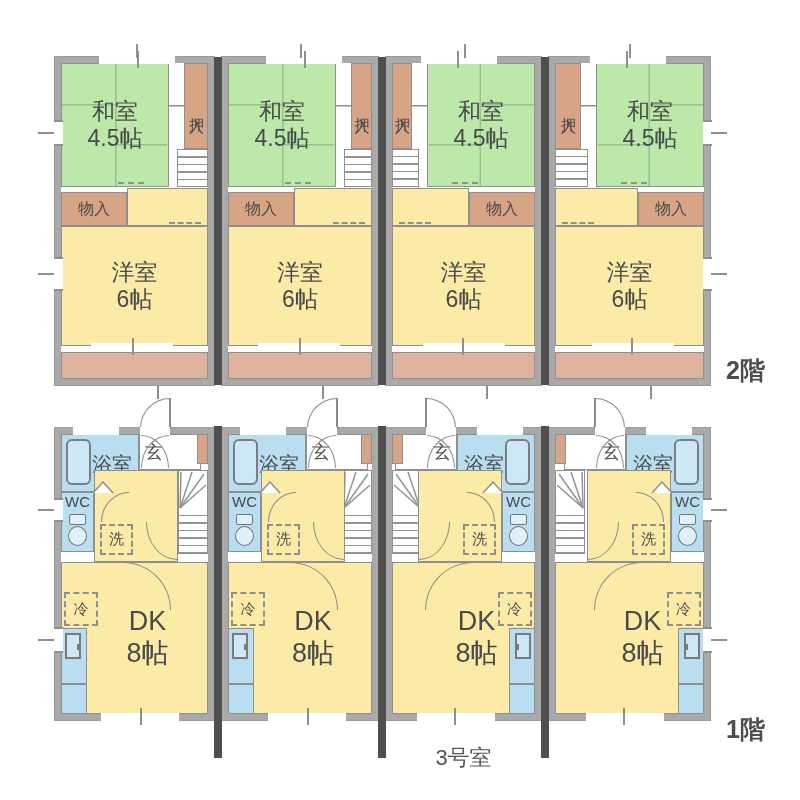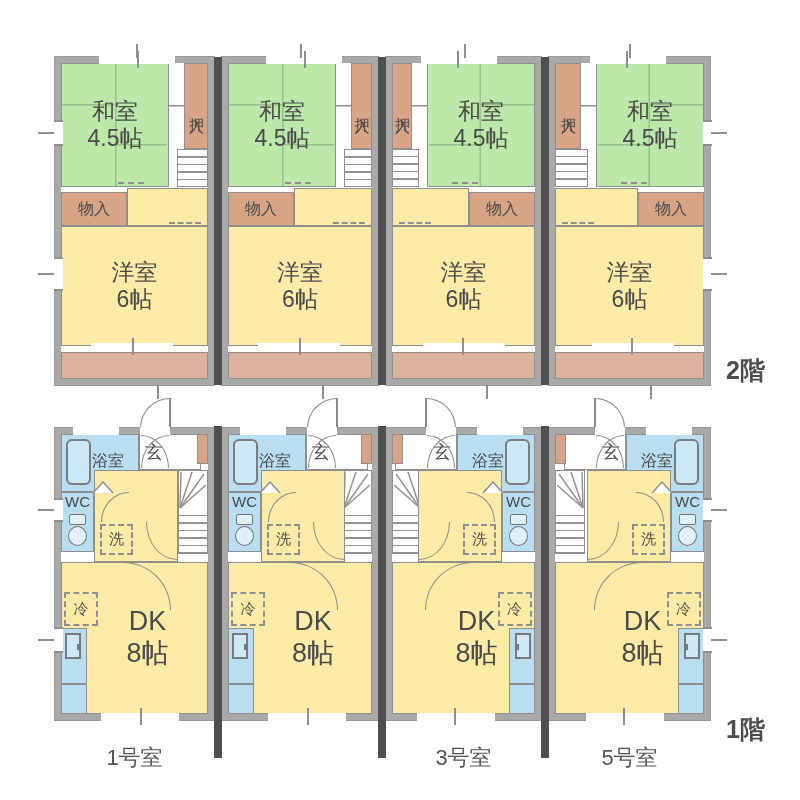--- a/index.html
+++ b/index.html
@@ -42,21 +42,21 @@
 
   
   .win{position:absolute;background:#fff;z-index:4;}
   .win2t{left:38px;top:-7px;width:76px;height:8px;}
   .win2b{left:30px;top:280px;width:82px;height:8px;}
   .win2b::after,.win2t::after,.win1b::after{content:"";position:absolute;left:50%;top:-5px;width:2px;height:17px;background:#8f8f8f;}
 
   
   .bath{left:0;top:0;width:78px;height:58px;background:#b9def1;}
   .tub{position:absolute;left:4px;top:4px;width:25px;height:46px;border:2px solid #7d7d7d;border-radius:6px;background:rgba(255,255,255,.28);}
-  .bathlbl{position:absolute;left:30px;top:16px;font-size:16px;white-space:nowrap;}
+  .bathlbl{position:absolute;left:30px;top:16px;font-size:20px;white-space:nowrap;}
   .bdoor{position:absolute;left:30px;bottom:-3px;z-index:2;}
   .genkan{left:78px;top:0;width:62px;height:36px;background:#fff;}
   .genkanlbl{position:absolute;left:5px;top:5px;font-size:18px;}
   .step{position:absolute;right:0;top:0;width:11px;height:30px;background:#d7a586;border:1.5px solid #8f8f8f;}
   .stairs1{position:absolute;right:0;top:36px;width:30px;height:84px;background:#fff;border:1.5px solid #8f8f8f;}
   .stairs1::after{content:"";position:absolute;left:0;right:0;top:38px;bottom:0;
     background:repeating-linear-gradient(to bottom,transparent 0 6px,#949494 6px 7.5px);}
   .fan{position:absolute;left:0;top:0;}
   .wc{left:0;top:58px;width:33px;height:60px;background:#b9def1;}
   .wclbl{position:absolute;top:0;left:0;width:100%;text-align:center;font-size:15px;}
@@ -438,23 +438,21 @@
   <div class="divider" style="left:214px;top:57px;height:328px;"></div>
   <div class="divider" style="left:378px;top:57px;height:328px;"></div>
   <div class="divider" style="left:541px;top:57px;height:328px;"></div>
   <div class="divider" style="left:214px;top:426px;height:332px;"></div>
   <div class="divider" style="left:378px;top:426px;height:332px;"></div>
   <div class="divider" style="left:541px;top:426px;height:332px;"></div>
 
   <div class="flab" style="left:726px;top:354px;">2階</div>
   <div class="flab" style="left:726px;top:684px;margin-top:29px;">1階</div>
 
-  <div class="uname" style="left:55px;width:159px;">1号室</div>
   <div class="uname" style="left:386px;width:155px;">3号室</div>
-  <div class="uname" style="left:549px;width:161px;">5号室</div>
 
   <div class="owin" style="left:54px;top:120px;height:26px;"></div>
   <div class="owin" style="left:54px;top:257px;height:34px;"></div>
   <div class="owin" style="left:54px;top:498px;height:24px;"></div>
   <div class="owin" style="left:54px;top:627px;height:26px;"></div>
   <div class="owin" style="left:703px;top:120px;height:26px;"></div>
   <div class="owin" style="left:703px;top:257px;height:34px;"></div>
   <div class="owin" style="left:703px;top:498px;height:24px;"></div>
   <div class="owin" style="left:703px;top:627px;height:26px;"></div>
   <div class="otick" style="left:38px;top:132px;"></div>

